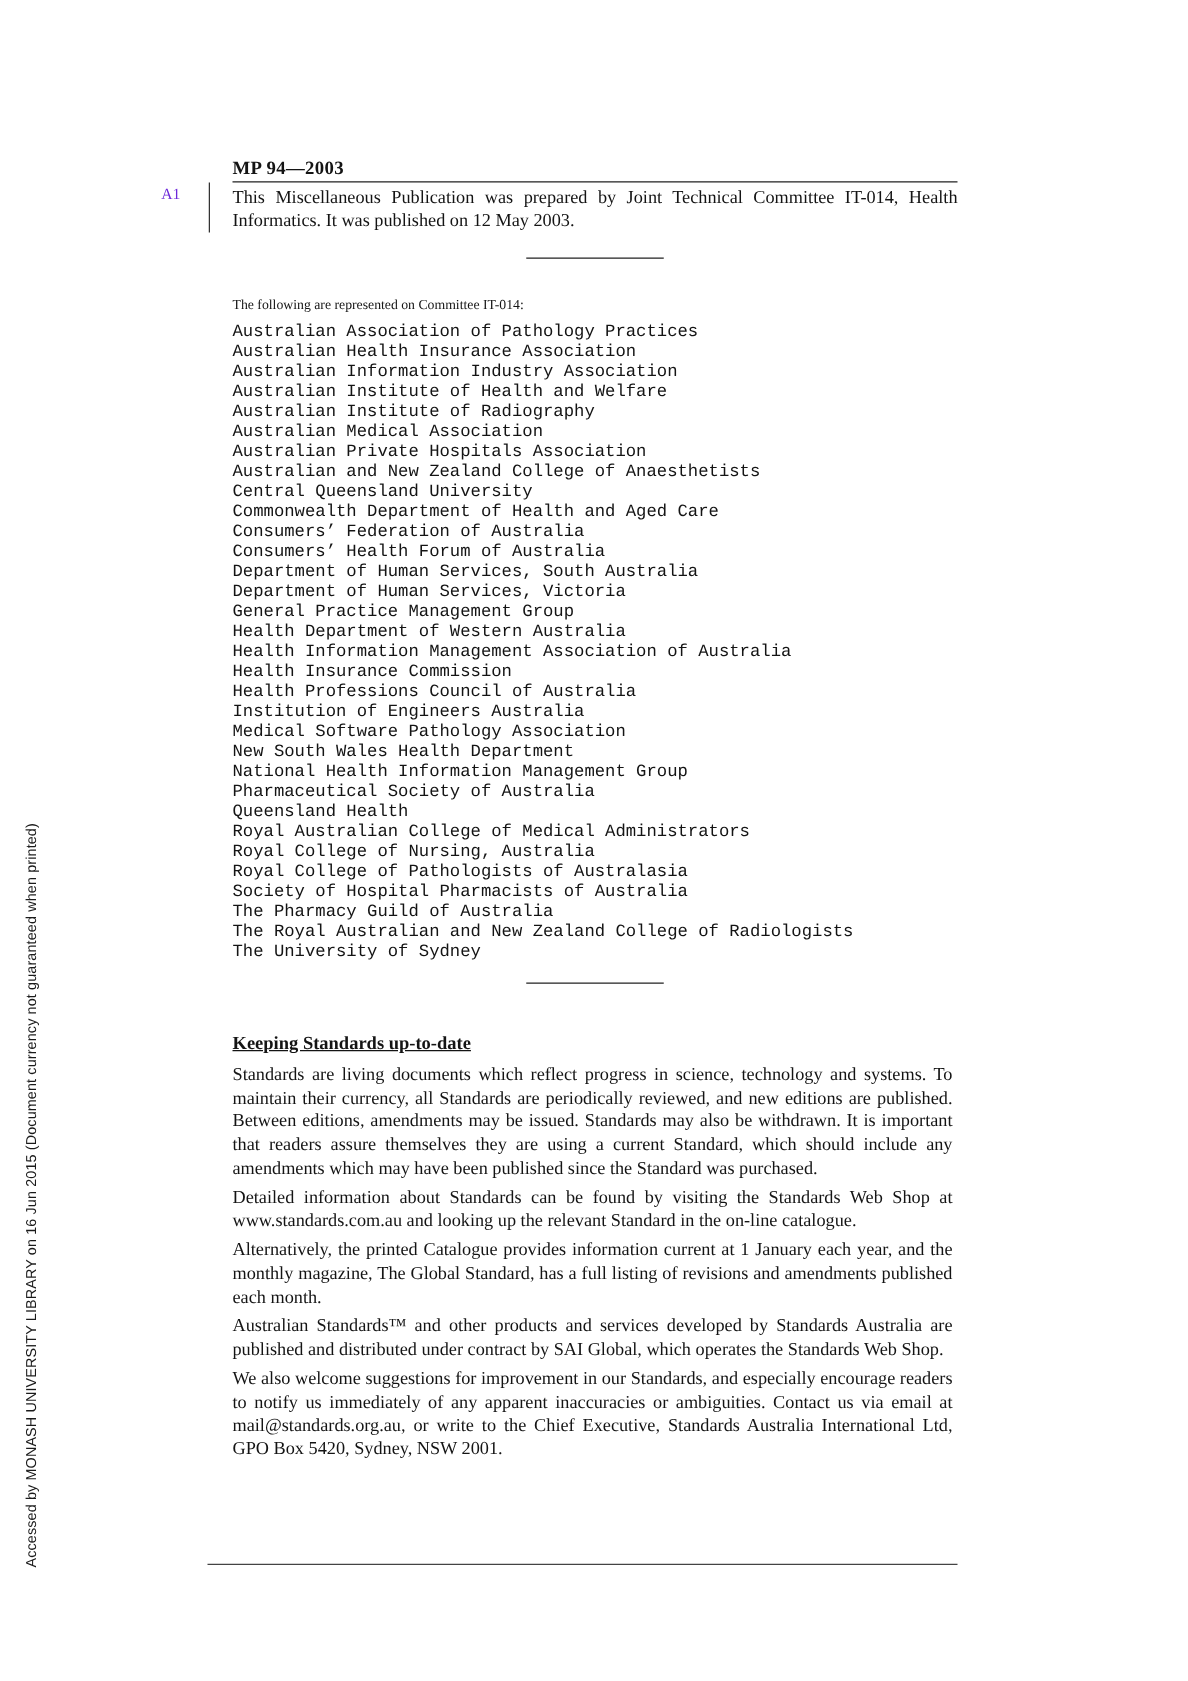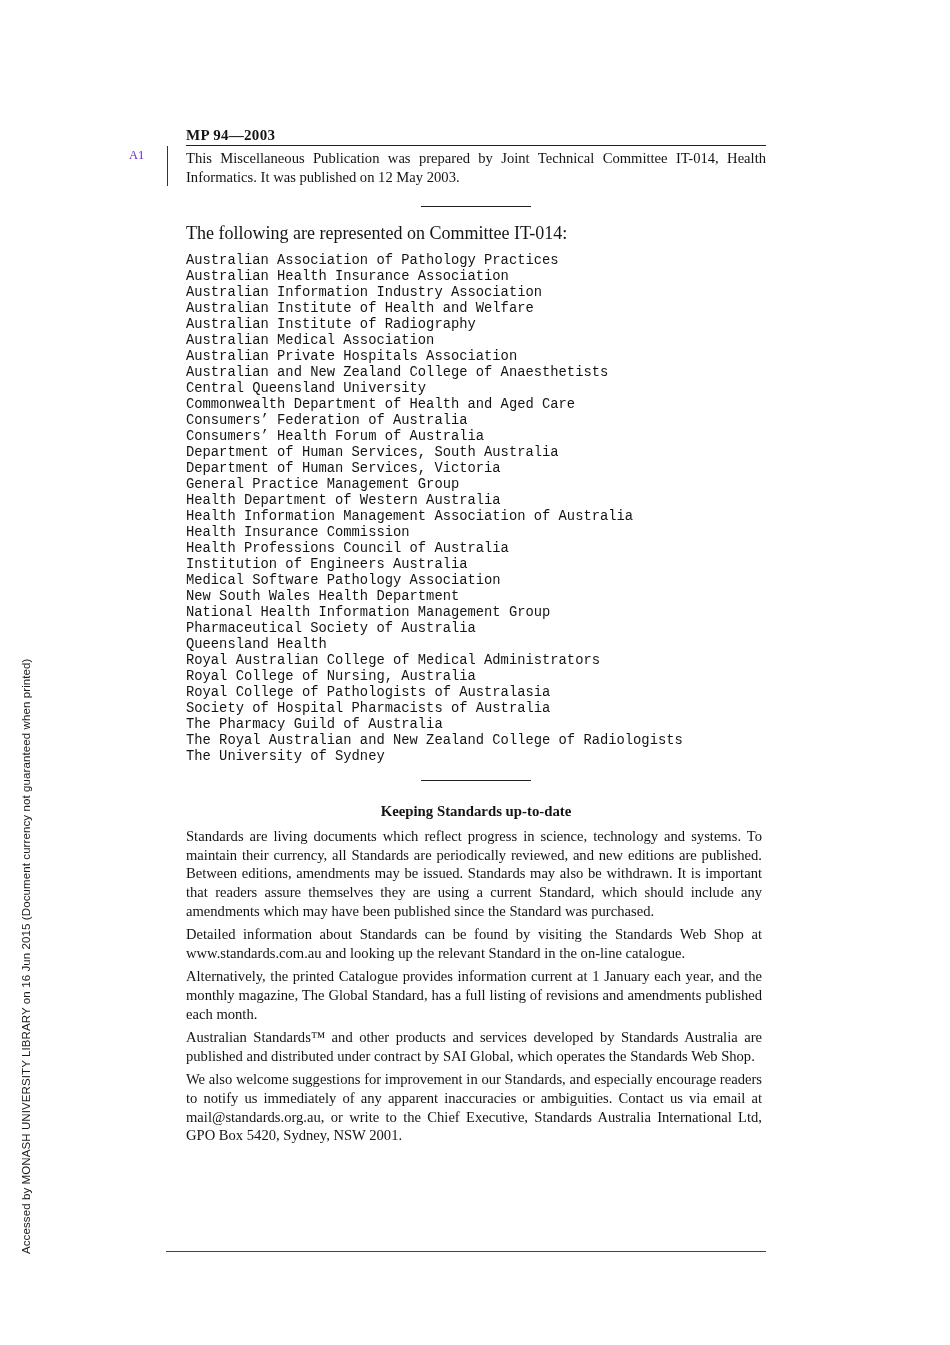--- a/index.html
+++ b/index.html
@@ -65,34 +65,34 @@
   }
   .divider {
     border: none;
     border-top: 1px solid #222;
     width: 110px;
     margin: 0 auto;
   }
   .divider-1 { margin-top: 20px; }
   .divider-2 { margin-top: 15px; }
   .committee-intro {
-    font-size: 18px;
-    margin-top: 16px;
+    font-size: 11px;
+    margin-top: 31px;
   }
   .member-list {
     margin-top: 9px;
     font-size: 13.8px;
     line-height: 16px;
   }
   .member { white-space: nowrap; font-family: Liberation Mono, monospace; }
   .ks-heading {
     font-weight: bold;
     font-size: 14.8px;
-    text-align: center;
-    margin-top: 22px;
+    margin-top: 40px;
+    text-decoration: underline;
   }
   .ks-paragraphs { margin-top: 7px; }
   .body-par {
     font-size: 14.6px;
     line-height: 18.6px;
     text-align: justify;
     margin: 0 4px 5px 0;
   }
   .bottom-rule {
     position: absolute;

